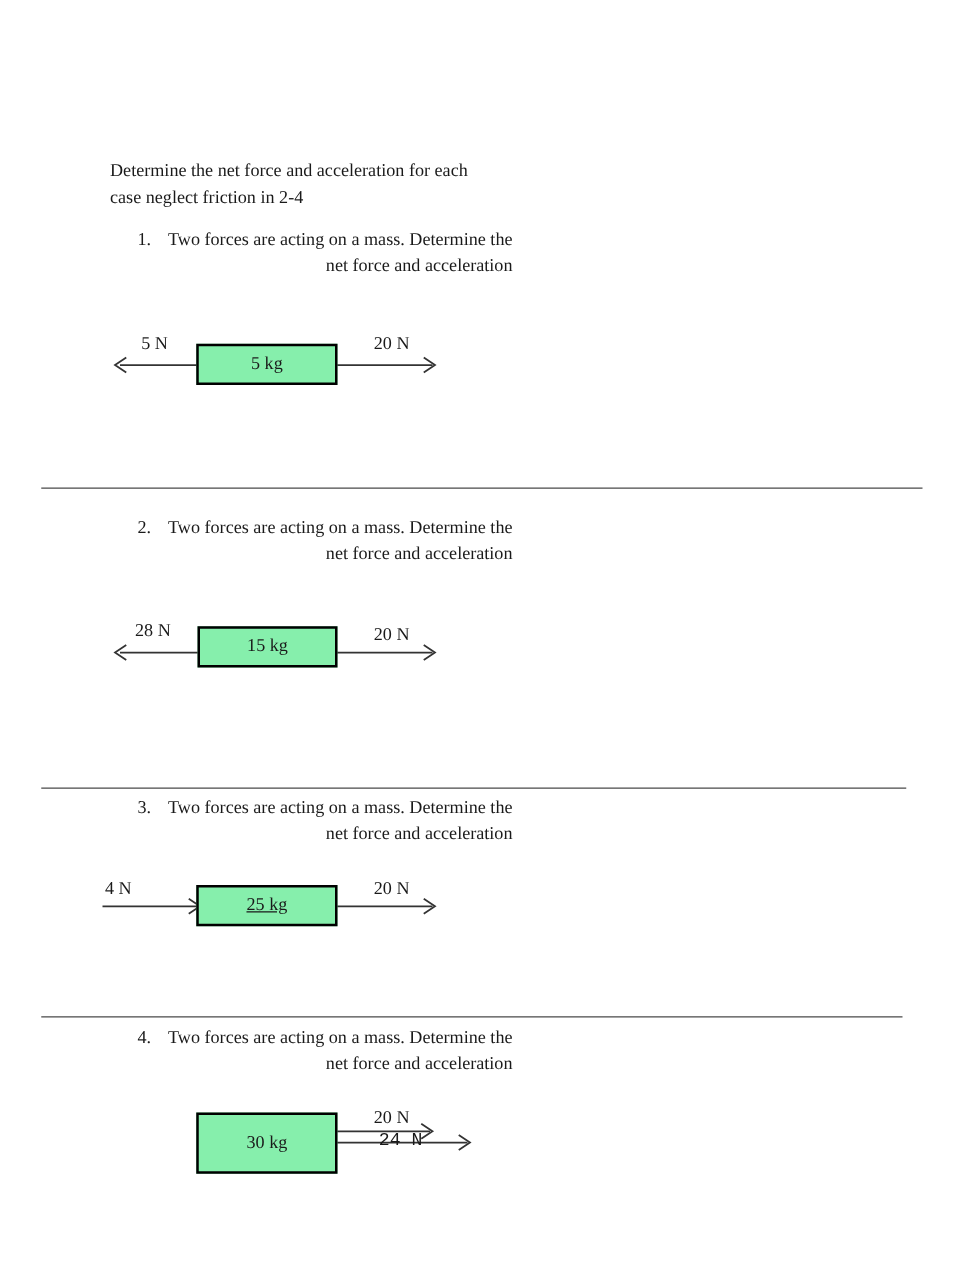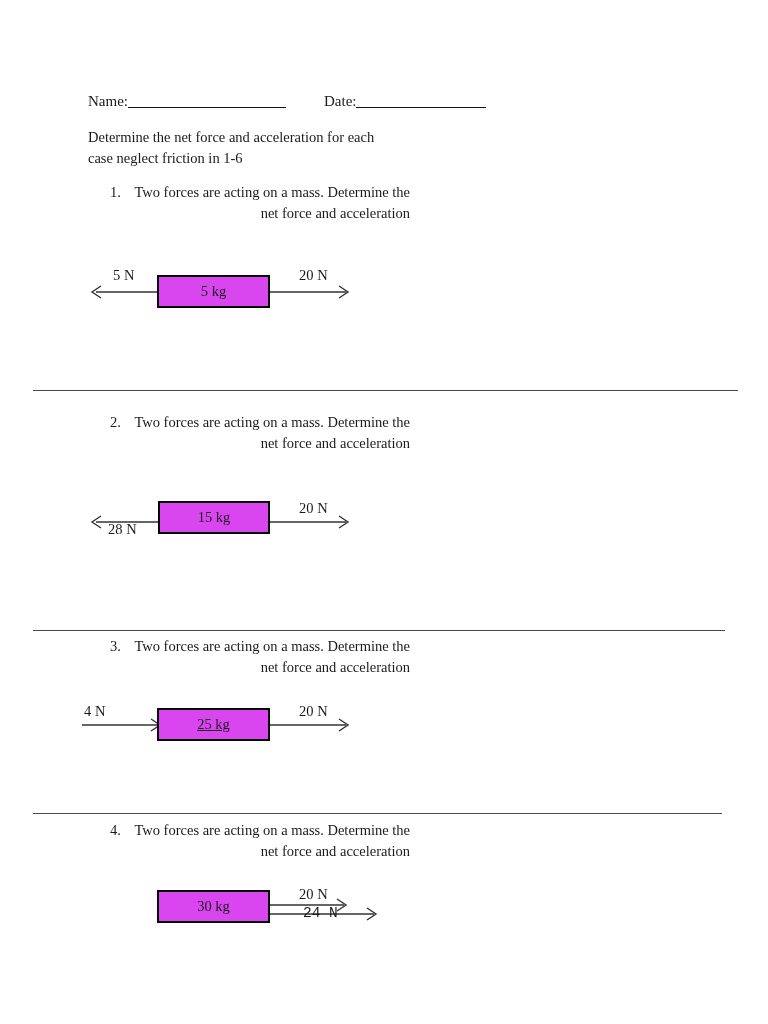--- a/index.html
+++ b/index.html
@@ -85,21 +85,21 @@
     position: absolute;
     height: 0;
     border-top: 1px solid #4a4a4a;
   }
 
   
   .diagram { position: absolute; left: 0; top: 0; }
   .mass-box {
     position: absolute;
     border: 2.5px solid #000;
-    background: #d946ef;
+    background: #86efac;
     box-sizing: border-box;
     display: flex;
     align-items: center;
     justify-content: center;
     font-size: 14.5px;
     z-index: 3;
   }
   .arrow-svg {
     position: absolute;
     overflow: visible;
@@ -110,25 +110,22 @@
     font-size: 14.5px;
     white-space: nowrap;
     z-index: 4;
   }
 </style>
 </head>
 <body>
 
 <div class="page">
 
-  <div class="header-row">
-    <span class="field-label">Name:</span><span class="rule-name"></span><span class="gap"></span><span class="field-label">Date:</span><span class="rule-date"></span>
-  </div>
-
-  <div class="intro">Determine the net force and acceleration for each case neglect friction in 1-6</div>
+
+  <div class="intro">Determine the net force and acceleration for each case neglect friction in 2-4</div>
 
   <div class="problem">
     <div class="prob-text" style="top:182px;">
       <span class="prob-num">1.</span>
       <span class="prob-body">Two forces are acting on a mass. Determine the net force and acceleration</span>
     </div>
 
     <div class="diagram">
 
       <svg class="arrow-svg" style="left:88px; top:283px;" width="185" height="18" viewBox="0 0 185 18">
@@ -157,21 +154,21 @@
     <div class="diagram">
       <svg class="arrow-svg" style="left:88px; top:513px;" width="185" height="18" viewBox="0 0 185 18">
         <line x1="8" y1="9" x2="182" y2="9" stroke="#333333" stroke-width="1.4"></line>
         <polyline points="13,3 4,9 13,15" fill="none" stroke="#333333" stroke-width="1.4"></polyline>
       </svg>
       <svg class="arrow-svg" style="left:268px; top:513px;" width="84" height="18" viewBox="0 0 84 18">
         <line x1="0" y1="9" x2="78" y2="9" stroke="#333333" stroke-width="1.4"></line>
         <polyline points="71,3 80,9 71,15" fill="none" stroke="#333333" stroke-width="1.4"></polyline>
       </svg>
       <div class="mass-box" style="left:158px; top:501px; width:112px; height:33px;">15 kg</div>
-      <div class="force-label" style="left:108px; top:497px;margin-top:24px;">28 N</div>
+      <div class="force-label" style="left:108px; top:497px;">28 N</div>
       <div class="force-label" style="left:299px; top:500px;">20 N</div>
     </div>
   </div>
 
   <div class="divider" style="left:33px; top:630px; width:692px;"></div>
 
   <div class="problem">
     <div class="prob-text" style="top:636px;">
       <span class="prob-num">3.</span>
       <span class="prob-body">Two forces are acting on a mass. Determine the net force and acceleration</span>
@@ -205,19 +202,19 @@
 
       <svg class="arrow-svg" style="left:268px; top:897px;" width="82" height="16" viewBox="0 0 82 16">
         <line x1="0" y1="8" x2="76" y2="8" stroke="#333333" stroke-width="1.4"></line>
         <polyline points="69,2 78,8 69,14" fill="none" stroke="#333333" stroke-width="1.4"></polyline>
       </svg>
 
       <svg class="arrow-svg" style="left:268px; top:906px;" width="112" height="16" viewBox="0 0 112 16">
         <line x1="0" y1="8" x2="106" y2="8" stroke="#333333" stroke-width="1.4"></line>
         <polyline points="99,2 108,8 99,14" fill="none" stroke="#333333" stroke-width="1.4"></polyline>
       </svg>
-      <div class="mass-box" style="left:157px; top:890px; width:113px; height:33px;">30 kg</div>
+      <div class="mass-box" style="left:157px; top:890px; width:113px; height:49px;">30 kg</div>
       <div class="force-label" style="left:299px; top:886px;">20 N</div>
       <div class="force-label" style="left:303px; top:905px;font-family:Liberation Mono, monospace;">24 N</div>
     </div>
   </div>
 
 </div>
 
 </body></html>

